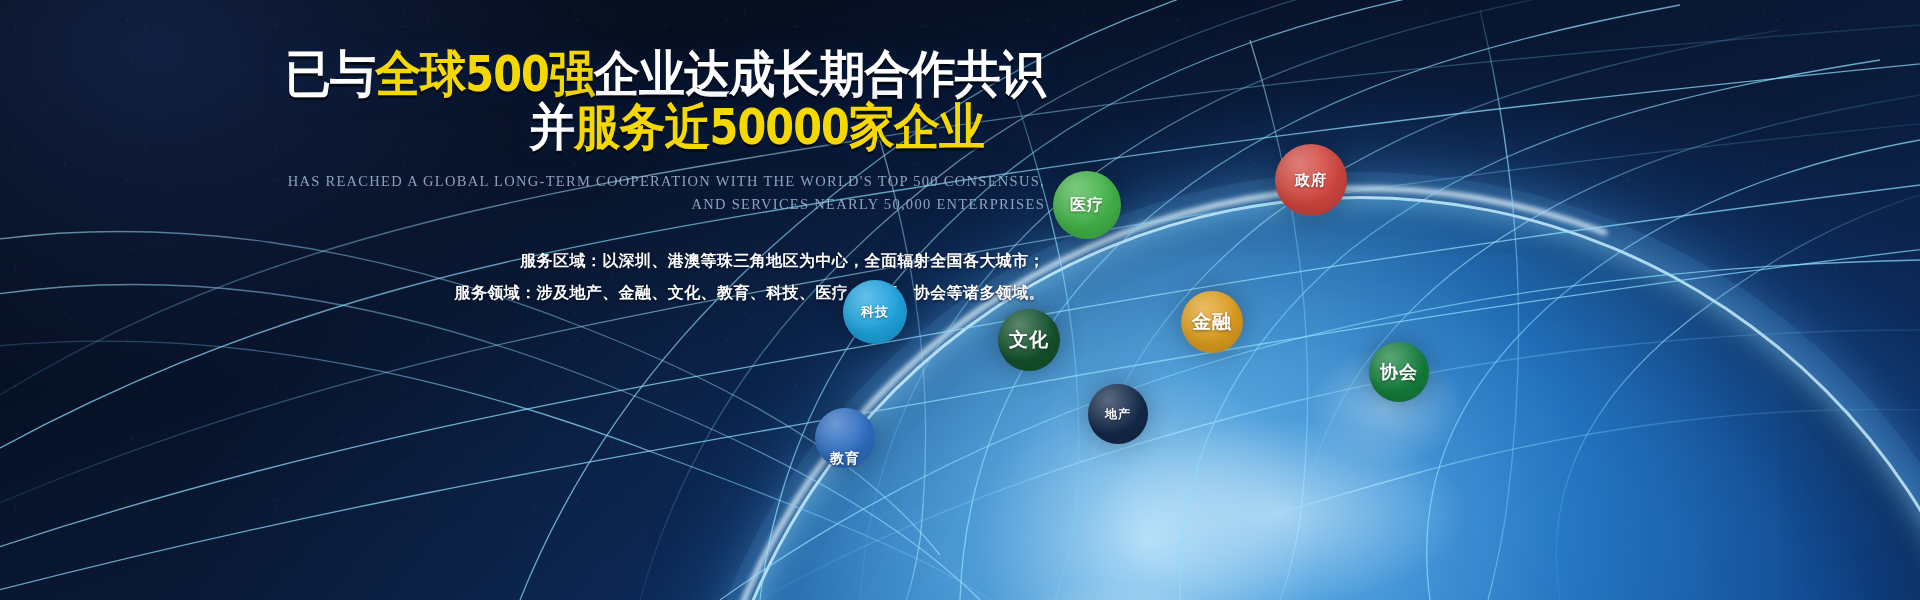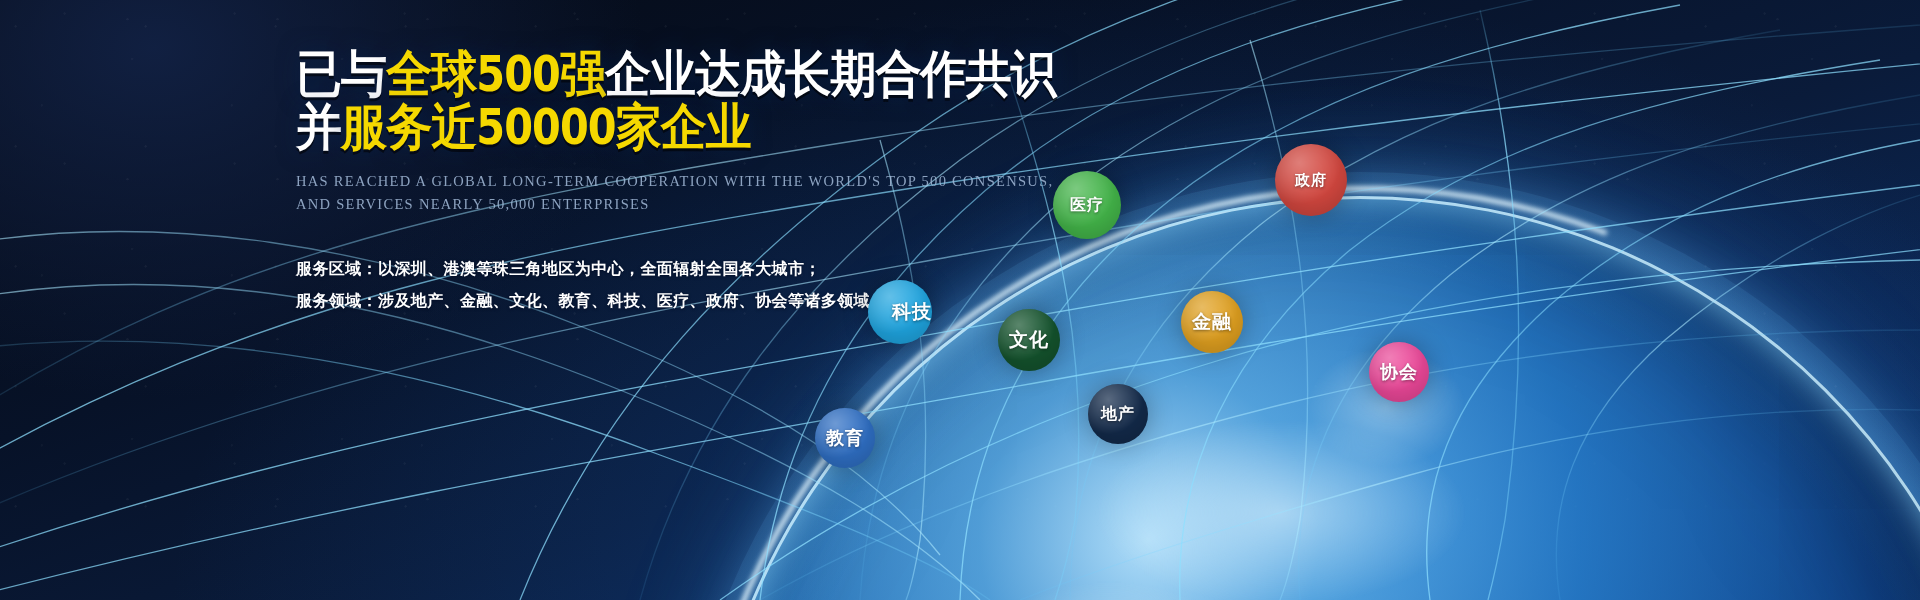--- a/index.html
+++ b/index.html
@@ -79,21 +79,21 @@
     border-left-color:rgba(200,240,255,.55);
     transform:rotate(-24deg);
     filter:blur(2.5px);
   }
 
   
   .net{position:absolute;inset:0;}
   .net svg{position:absolute;left:0;top:0;width:1920px;height:600px;}
 
   
-  .copy{position:absolute;left:296px;top:48px;width:760px;}
+  .copy{position:absolute;left:285px;top:48px;width:760px;text-align:right;}
 
   .headline{
     font-family:"DejaVu Sans","Liberation Sans",sans-serif;
     font-weight:bold;
     font-size:50px;
     line-height:1.06;
     letter-spacing:-1px;
     white-space:nowrap;
     font-stretch:condensed;
     transform:scaleX(.92);
@@ -109,21 +109,21 @@
     font-size:14.5px;
     letter-spacing:1.3px;
     line-height:1.62;
     font-family:"Liberation Serif","DejaVu Serif",serif;
     text-transform:uppercase;
     opacity:.88;
     white-space:nowrap;
   }
 
   .body-cn{
-    margin-top:36px;
+    margin-top:28px;
     color:#ffffff;
     font-size:16px;
     line-height:2.0;
     letter-spacing:.4px;
     font-weight:bold;
     font-family:"DejaVu Sans","Liberation Sans",sans-serif;
     text-shadow:0 1px 3px rgba(0,10,35,.85);
     white-space:nowrap;
   }
 
@@ -228,33 +228,33 @@
 
   </div>
 
   <div id="node-layer">
       <div class="node" style="left: 1275px; top: 144px; width: 72px; height: 72px; background: rgb(210, 71, 63); font-size: 15px;">
         <span>政府</span>
       </div>
       <div class="node" style="left: 1053px; top: 171px; width: 68px; height: 68px; background: rgb(67, 180, 73); font-size: 16px;">
         <span>医疗</span>
       </div>
-      <div class="node" style="left: 868px; top: 280px; width: 64px; height: 64px; background: rgb(31, 165, 224); font-size: 19px; justify-content: flex-end;">
+      <div class="node" style="left: 843px; top: 280px; width: 64px; height: 64px; background: rgb(31, 165, 224); font-size: 13px;">
         <span>科技</span>
       </div>
       <div class="node" style="left: 998px; top: 309px; width: 62px; height: 62px; background: #14532d; font-size: 19px;">
         <span>文化</span>
       </div>
       <div class="node" style="left: 1181px; top: 291px; width: 62px; height: 62px; background: rgb(224, 160, 32); font-size: 19px; align-items: center;">
         <span>金融</span>
       </div>
-      <div class="node" style="left: 1369px; top: 342px; width: 60px; height: 60px; background: #ec4899; font-size: 18px;">
+      <div class="node" style="left: 1369px; top: 342px; width: 60px; height: 60px; background: #15803d; font-size: 18px;">
         <span>协会</span>
       </div>
-      <div class="node" style="left: 1088px; top: 384px; width: 60px; height: 60px; background: rgb(19, 42, 74); font-size: 16px;">
+      <div class="node" style="left: 1088px; top: 384px; width: 60px; height: 60px; background: rgb(19, 42, 74); font-size: 12px;">
         <span>地产</span>
       </div>
-      <div class="node" style="left: 815px; top: 408px; width: 60px; height: 60px; background: rgb(47, 111, 196); font-size: 18px;">
+      <div class="node" style="left: 815px; top: 408px; width: 60px; height: 60px; background: rgb(47, 111, 196); font-size: 14px; align-items: flex-end;">
         <span>教育</span>
       </div>
     </div>
 
 </div>
 
 </body></html>

